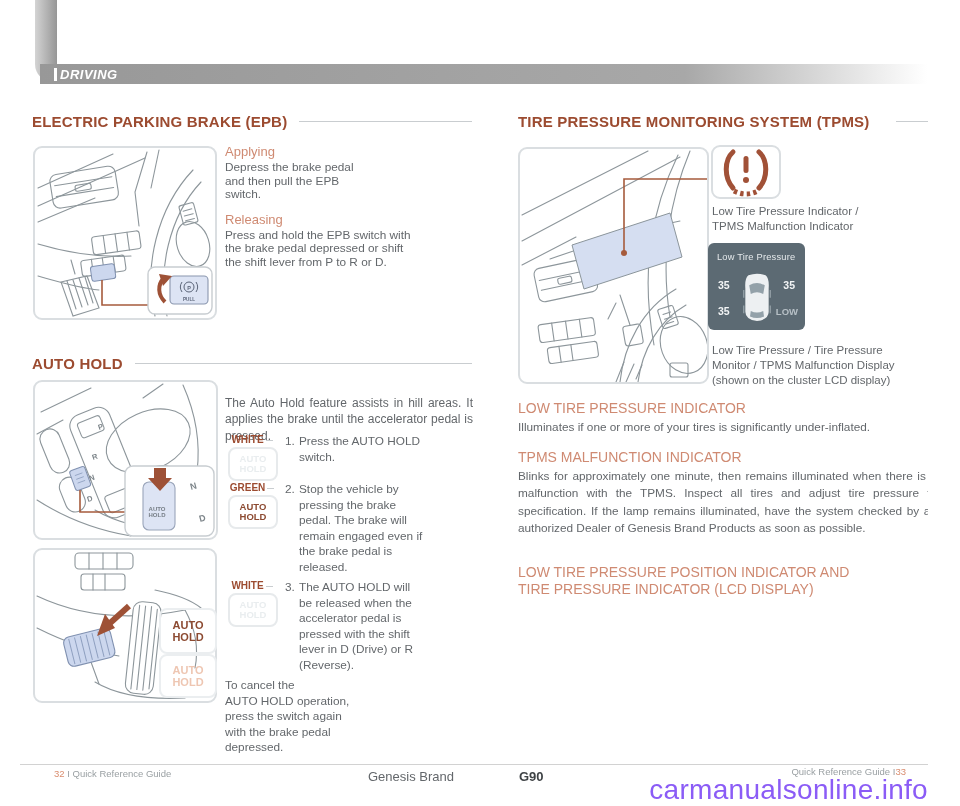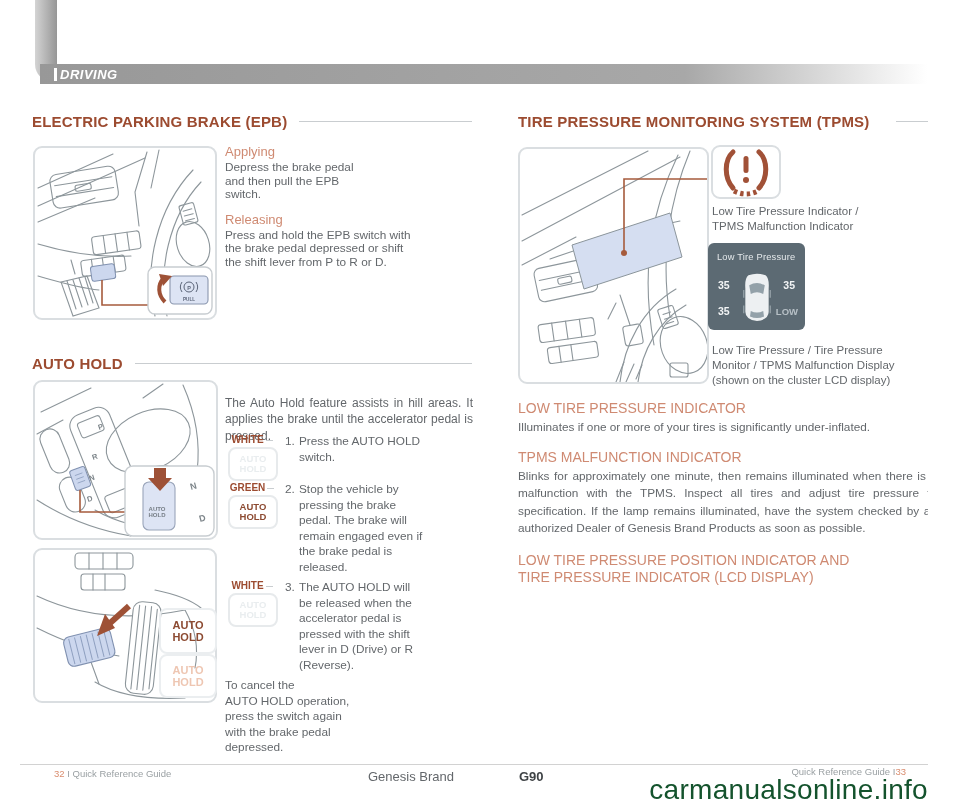--- a/index.html
+++ b/index.html
@@ -62,21 +62,21 @@
 
   .tpms-sub{position:absolute;font-size:14px;color:#cf8a72;line-height:16.5px;}
   .tpms-body{position:absolute;font-size:11.8px;line-height:17.3px;color:#63676b;}
 
   
   .foot-rule{position:absolute;left:20px;top:764px;width:916px;height:1px;background:#d2d2d2;}
   .foot{position:absolute;font-size:9.5px;color:#9aa0a3;}
   .pgnum{color:#d98c6e;}
   .brand{position:absolute;left:368px;top:769px;font-size:13px;color:#63676b;}
   .model{position:absolute;left:519px;top:769px;font-size:13px;font-weight:bold;color:#3f4346;}
-  .watermark{position:absolute;right:0px;top:774px;font-size:28px;color:#14532d;letter-spacing:.3px;}
+  .watermark{position:absolute;right:0px;top:774px;font-size:28px;color:#8b5cf6;letter-spacing:.3px;}
 </style>
 </head>
 <body>
 
 <div class="page">
 
   <div class="band-vert"></div>
   <div class="band-horiz"></div>
   <div class="band-tick"></div>
   <div class="band-label">DRIVING</div>
@@ -332,21 +332,21 @@
   <div class="caption pre" style="left:712px;top:343px;width:226px;">Low Tire Pressure / Tire Pressure
 Monitor / TPMS Malfunction Display
 (shown on the cluster LCD display)</div>
 
   <div class="tpms-sub" style="left:518px;top:400px;width:420px;">LOW TIRE PRESSURE INDICATOR</div>
   <div class="tpms-body" style="left:518px;top:419px;width:420px;">Illuminates if one or more of your tires is significantly under-inflated.</div>
 
   <div class="tpms-sub" style="left:518px;top:449px;width:420px;">TPMS MALFUNCTION INDICATOR</div>
   <div class="tpms-body just" style="left:518px;top:468px;width:419px;">Blinks for approximately one minute, then remains illuminated when there is a malfunction with the TPMS. Inspect all tires and adjust tire pressure to specification. If the lamp remains illuminated, have the system checked by an authorized Dealer of Genesis Brand Products as soon as possible.</div>
 
-  <div class="tpms-sub pre" style="left:518px;top:552px;width:420px;">LOW TIRE PRESSURE POSITION INDICATOR AND
+  <div class="tpms-sub pre" style="left:518px;top:564px;width:420px;">LOW TIRE PRESSURE POSITION INDICATOR AND
 TIRE PRESSURE INDICATOR (LCD DISPLAY)</div>
 
   <div class="foot-rule"></div>
   <div class="foot" style="left:30px;top:768px;margin-left:24px;"><span class="pgnum">32</span><span> I Quick Reference Guide</span></div>
   <div class="brand">Genesis Brand</div>
   <div class="model">G90</div>
   <div class="foot" style="right:22px;top:766px;text-align:right;"><span>Quick Reference Guide I</span><span class="pgnum">33</span></div>
   <div class="watermark">carmanualsonline.info</div>
 
 </div>

